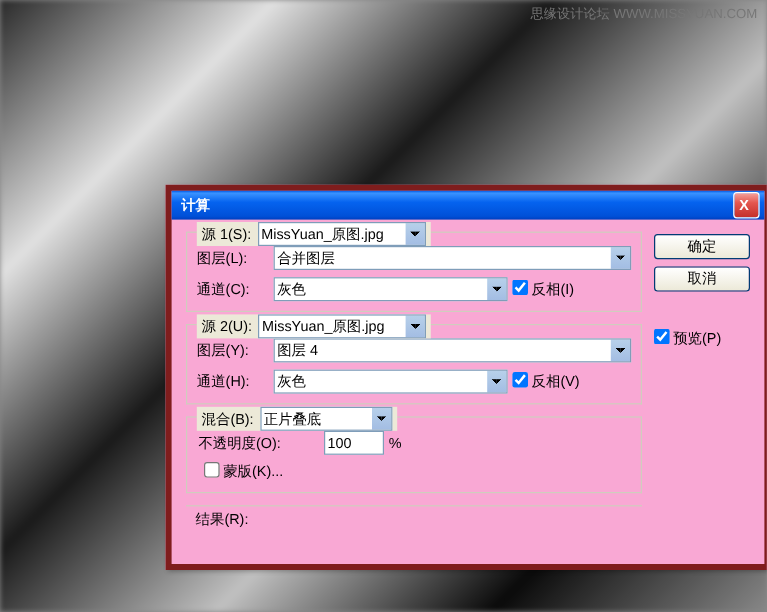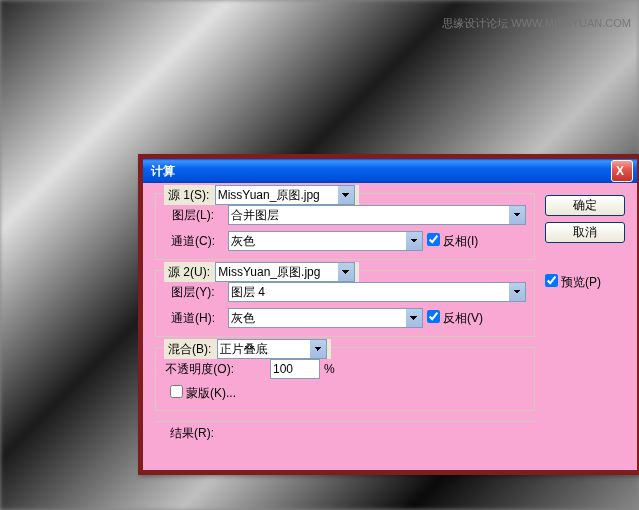--- a/index.html
+++ b/index.html
@@ -1,30 +1,30 @@
 <!DOCTYPE html>
 <html><head>
 <meta charset="utf-8">
 <style>
 body{margin:0;font-family:"Microsoft YaHei","SimSun",sans-serif;font-size:12px;background:#888;width:639px;height:510px;overflow:hidden;position:relative}
 .bg{position:absolute;inset:0;background:linear-gradient(135deg,#2a2a2a 0%,#e0e0e0 20%,#1a1a1a 40%,#c0c0c0 60%,#0a0a0a 80%,#888 100%);filter:blur(2px)}
-.watermark{position:absolute;top:16px;right:8px;color:#777;font-size:11px}
+.watermark{position:absolute;top:4px;right:8px;color:#777;font-size:11px}
 .dialog{position:absolute;left:138px;top:154px;width:494px;background:#f9a8d4;border:5px solid #7f1d1d;box-shadow:2px 2px 4px rgba(0,0,0,.3)}
 .titlebar{height:24px;background:linear-gradient(to bottom,#0058E6 0%,#3A93FF 8%,#0563EF 40%,#0050D8 88%,#003FC0 100%);display:flex;align-items:center;padding:0 4px;color:#fff;font-weight:bold}
 .titlebar span{flex:1;padding-left:4px}
 .close-btn{width:20px;height:20px;background:linear-gradient(to bottom,#F5A09A,#E4574F 40%,#C4302B);border:1px solid #fff;border-radius:3px;display:flex;align-items:center;justify-content:center;color:#fff;font-weight:bold;font-size:12px;cursor:pointer}
 .body{padding:10px 12px 14px 12px;display:flex;gap:10px}
 .left{flex:1}
 .right{width:80px;display:flex;flex-direction:column;gap:6px;padding-top:2px}
 .grp{border:1px solid #D0CDBE;border-top:none;margin-bottom:10px;padding:6px 8px 8px 8px;position:relative}
 .grp::before{content:"";position:absolute;top:0;left:0;right:0;height:1px;background:#D0CDBE}
 .grp-title{position:absolute;top:-8px;left:8px;background:#ECE9D8;padding:0 4px}
 .row{display:flex;align-items:center;margin-top:6px;gap:4px}
 .row:first-of-type{margin-top:10px}
-.lbl{width:58px;text-align:center;padding-right:2px}
+.lbl{width:58px;text-align:left;padding-right:2px}
 .lbl2{width:70px;text-align:right;padding-right:2px}
 select.combo,input.txt{border:1px solid #7F9DB9;background:#fff;height:20px;font-size:12px;padding:1px 2px;box-sizing:border-box;font-family:inherit}
 select.combo{appearance:none;-webkit-appearance:none;padding-right:18px;background-image:linear-gradient(45deg,transparent 50%,#000 50%),linear-gradient(135deg,#000 50%,transparent 50%),linear-gradient(to bottom,#B7D0EA,#A3BDE3);background-position:right 8px center,right 4px center,right 0 top 0;background-size:4px 4px,4px 4px,16px 100%;background-repeat:no-repeat}
 .btn{height:21px;border:1px solid #003C74;border-radius:3px;background:linear-gradient(to bottom,#fff,#ECE9D8);cursor:pointer;font-size:12px;font-family:inherit}
 .chk{display:flex;align-items:flex-start;gap:3px}
 input[type=checkbox]{width:13px;height:13px;margin:0}
 </style>
 </head>
 <body>
 

